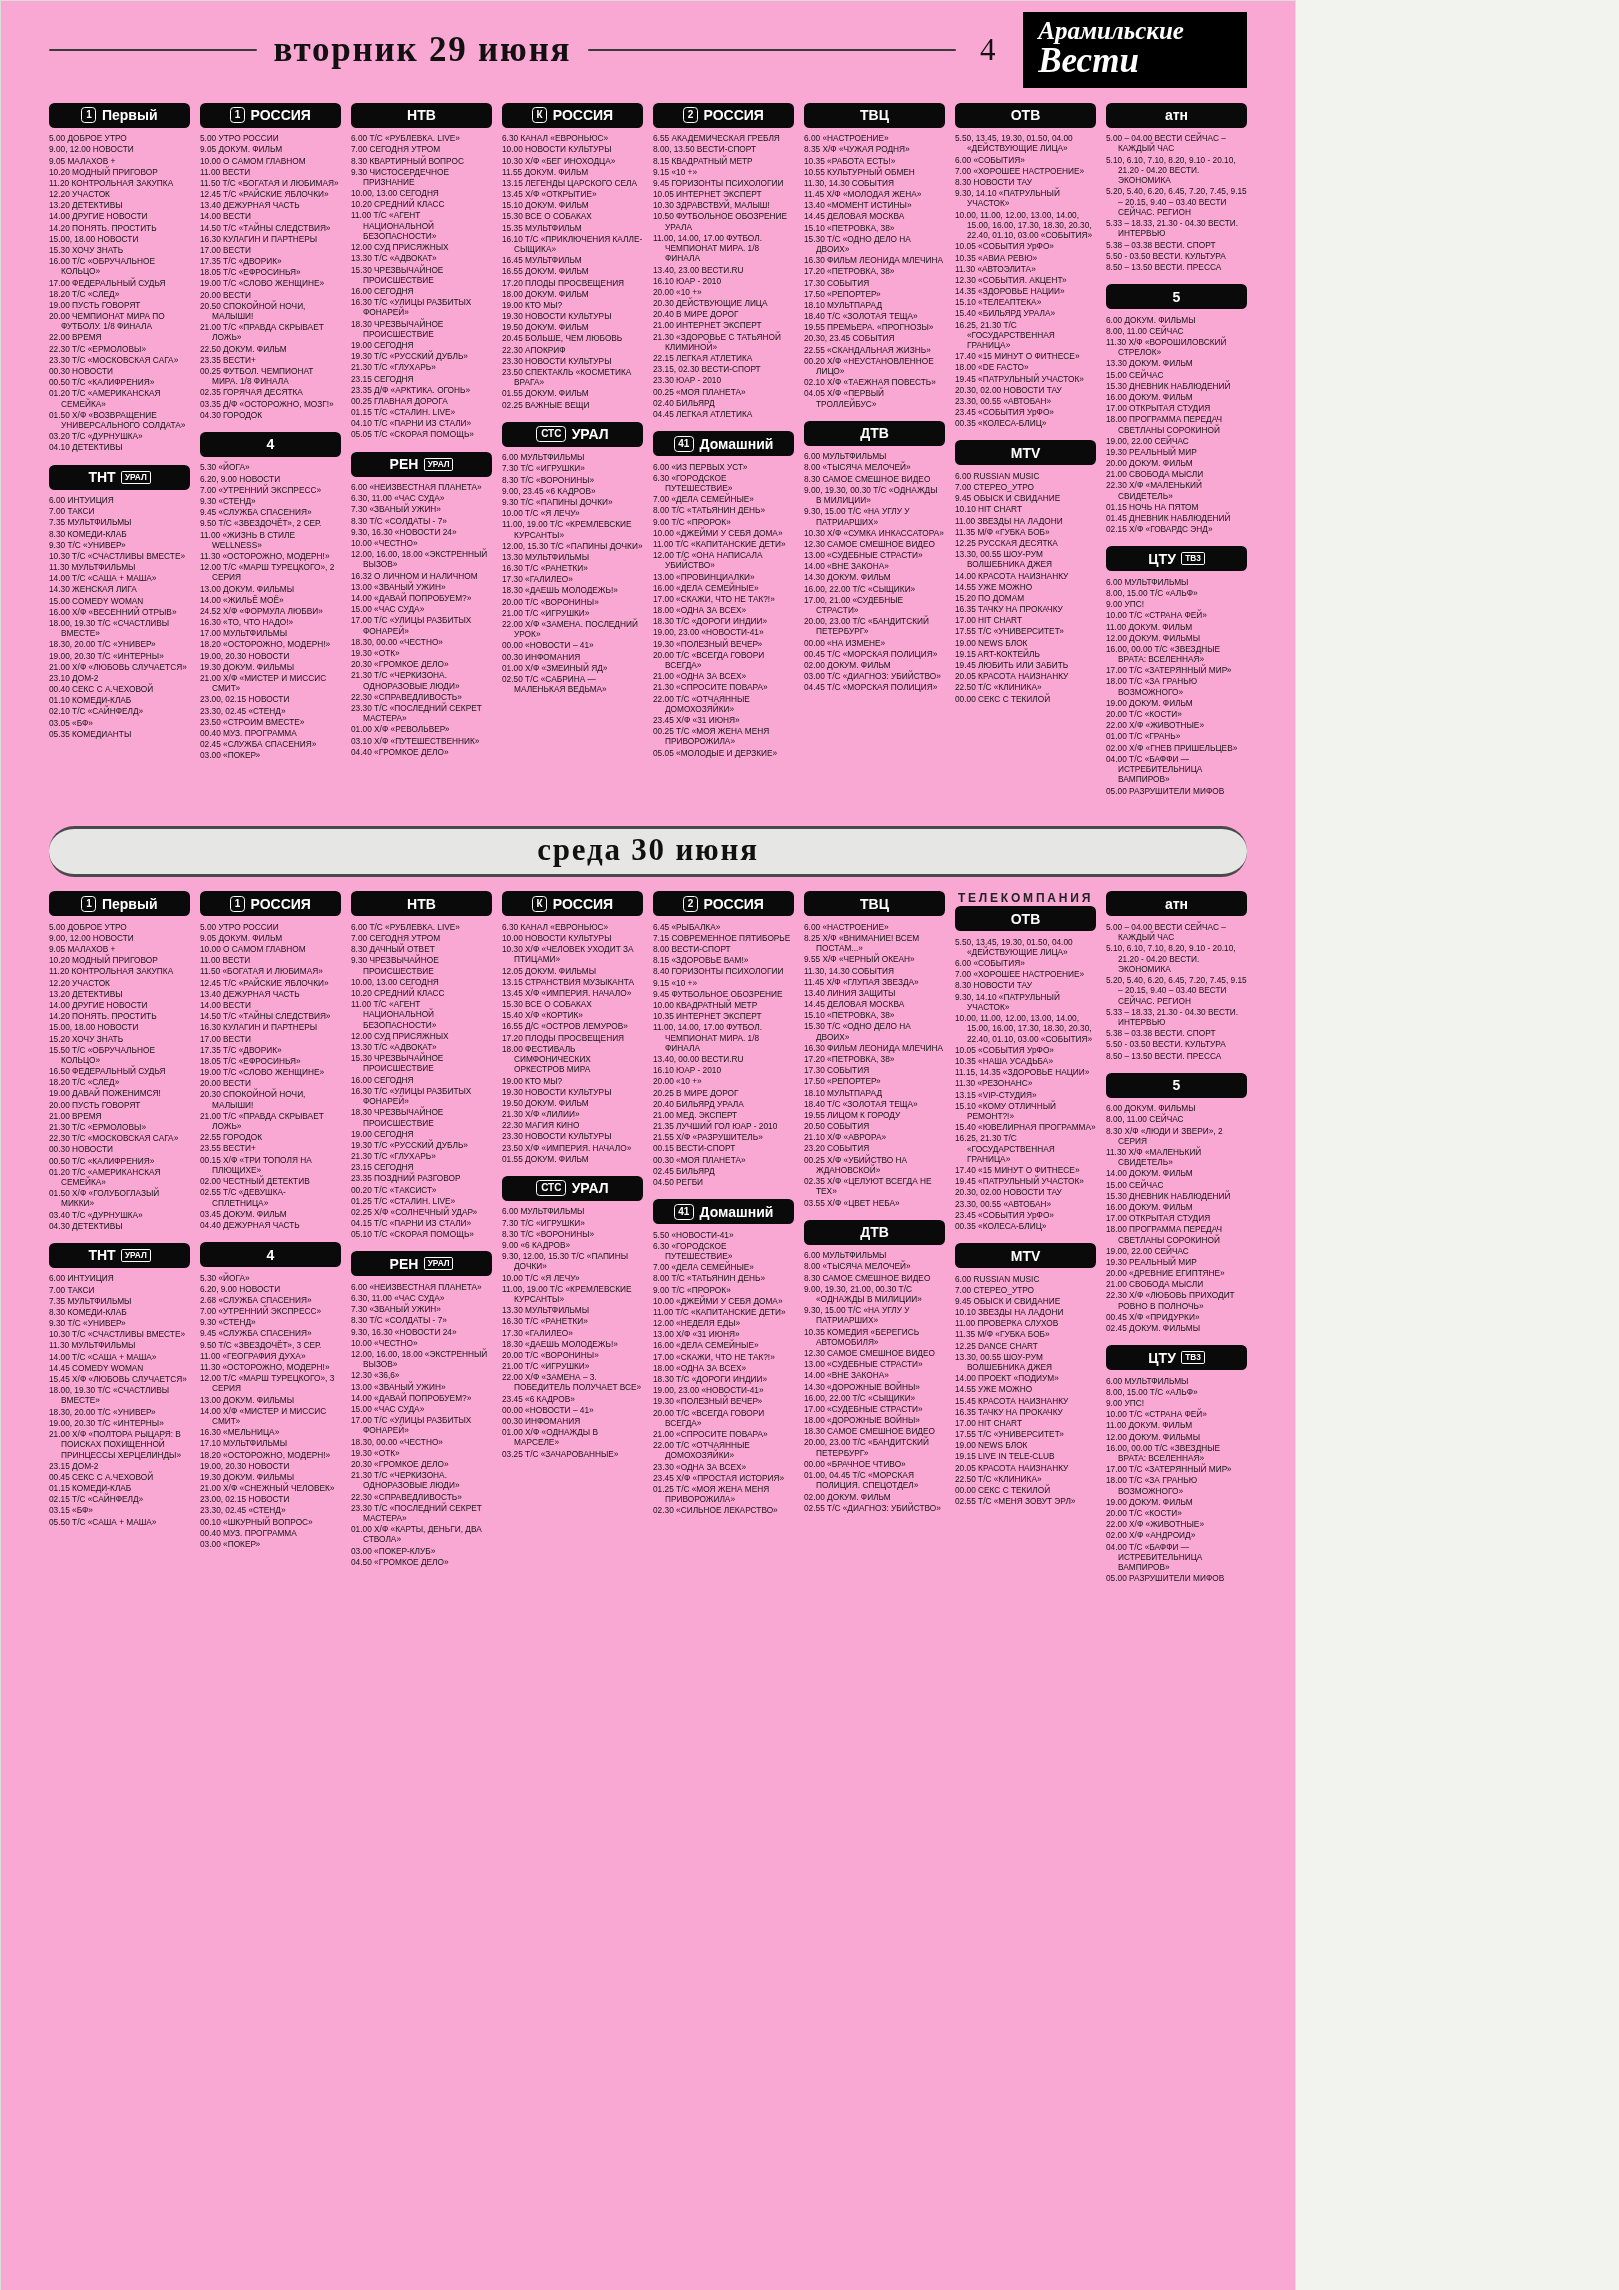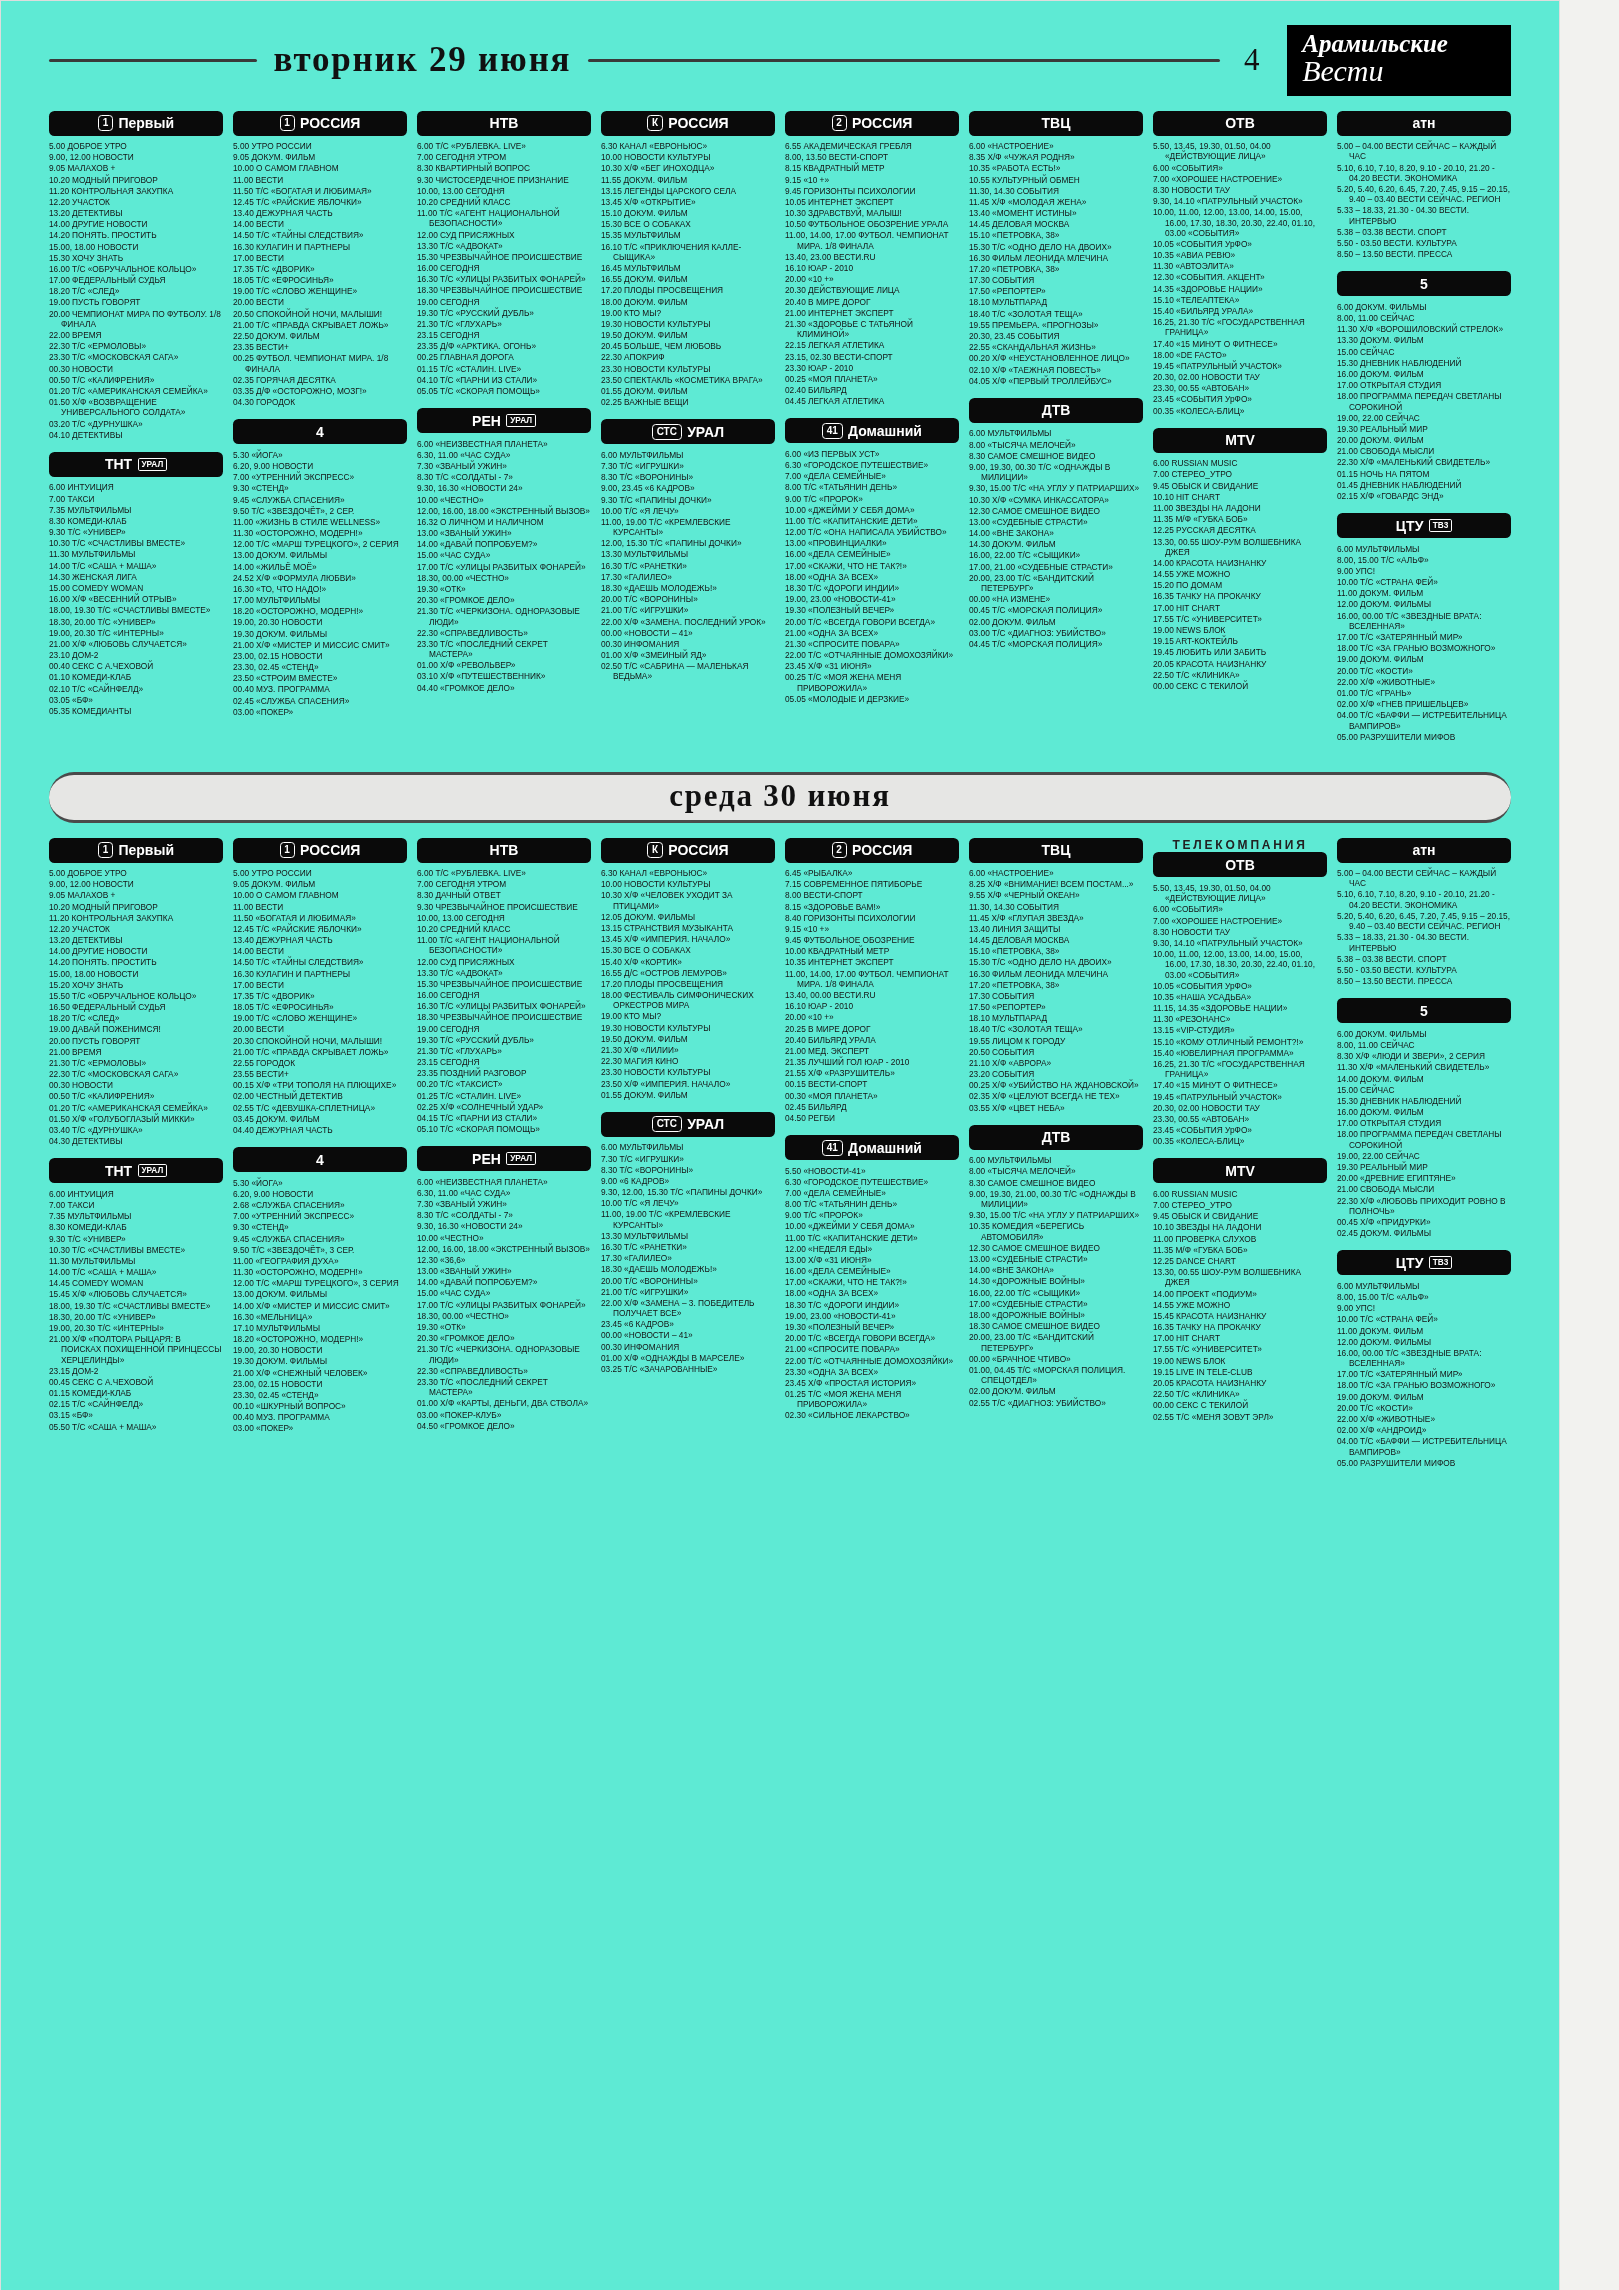--- a/index.html
+++ b/index.html
@@ -1,30 +1,30 @@
 <!DOCTYPE html>
 <html style="font-size:14.8px"><head>
 <meta charset="utf-8">
 <style>
   html,body{margin:0;padding:0;background:#f2f2ef;}
   body{width:1620px;font-family:"Liberation Sans",sans-serif;color:#111;}
-  .sheet{box-sizing:border-box;width:1560px;min-height:2291px;background:#5eead4;
-         padding:24px 48px 37px;border:0.9px solid #ddd;}
+  .sheet{box-sizing:border-box;width:1296px;min-height:2291px;background:#f9a8d4;
+         padding:11px 48px 37px;border:0.9px solid #ddd;}
   
   .topbar{display:flex;align-items:center;}
   .rule{height:2.8px;background:#3a3a3a;border-radius:1.8px;}
   .rule.left{flex:0 0 208px;margin-right:16.6px;}
   .rule.right{flex:1;margin-left:16.6px;margin-right:24px;}
   .day-title{font-family:"Liberation Serif",serif;font-weight:bold;font-size:35px;
              letter-spacing:1.8px;white-space:nowrap;}
   .page-num{font-family:"Liberation Serif",serif;font-size:31px;margin-right:28px;}
   .paper-logo{background:#000;color:#fff;padding:5.5px 14.8px 9.2px;text-align:left;
               font-family:"Liberation Serif",serif;font-style:italic;line-height:1.02;min-width:194px;}
   .paper-logo .l1{font-size:25px;font-weight:bold;}
-  .paper-logo .l2{font-size:30px;font-weight:normal;}
+  .paper-logo .l2{font-size:35px;font-weight:bold;}
   
   .mid-band{margin:18.5px 0 14.8px;border-top:3.7px solid #4a4a4a;border-bottom:3.7px solid #4a4a4a;
             background:#e6e6e4;text-align:center;padding:2.8px 0 5.5px;border-radius:25px;}
   .mid-band .t{font-family:"Liberation Serif",serif;font-weight:bold;font-size:31px;letter-spacing:1.8px;}
   
   .day-grid{display:grid;grid-template-columns:repeat(8,1fr);column-gap:10px;margin-top:14.8px;}
   .col{display:flex;flex-direction:column;min-width:0;}
   .section{margin-bottom:11px;}
   .ch-above{font-size:12px;letter-spacing:2.8px;text-align:center;color:#222;margin-bottom:0.9px;font-weight:bold;}
   .ch-header{background:#0a0a0a;color:#fff;border-radius:5.5px;height:25px;display:flex;

